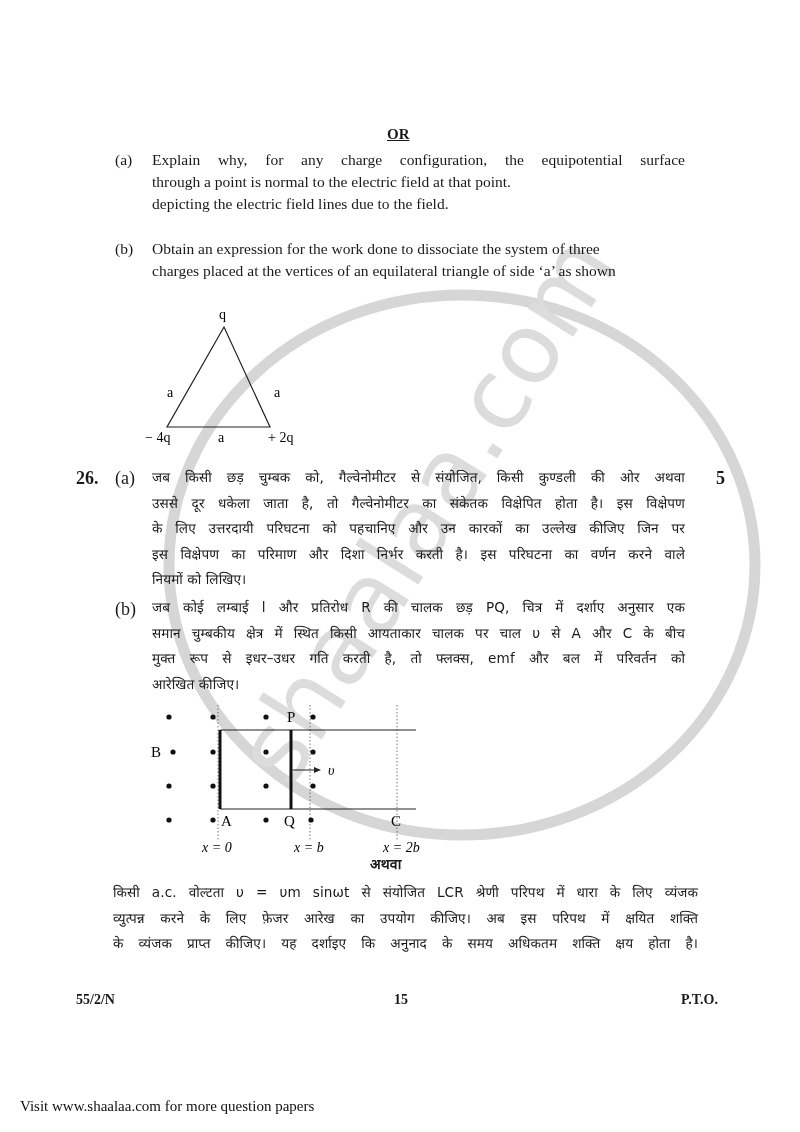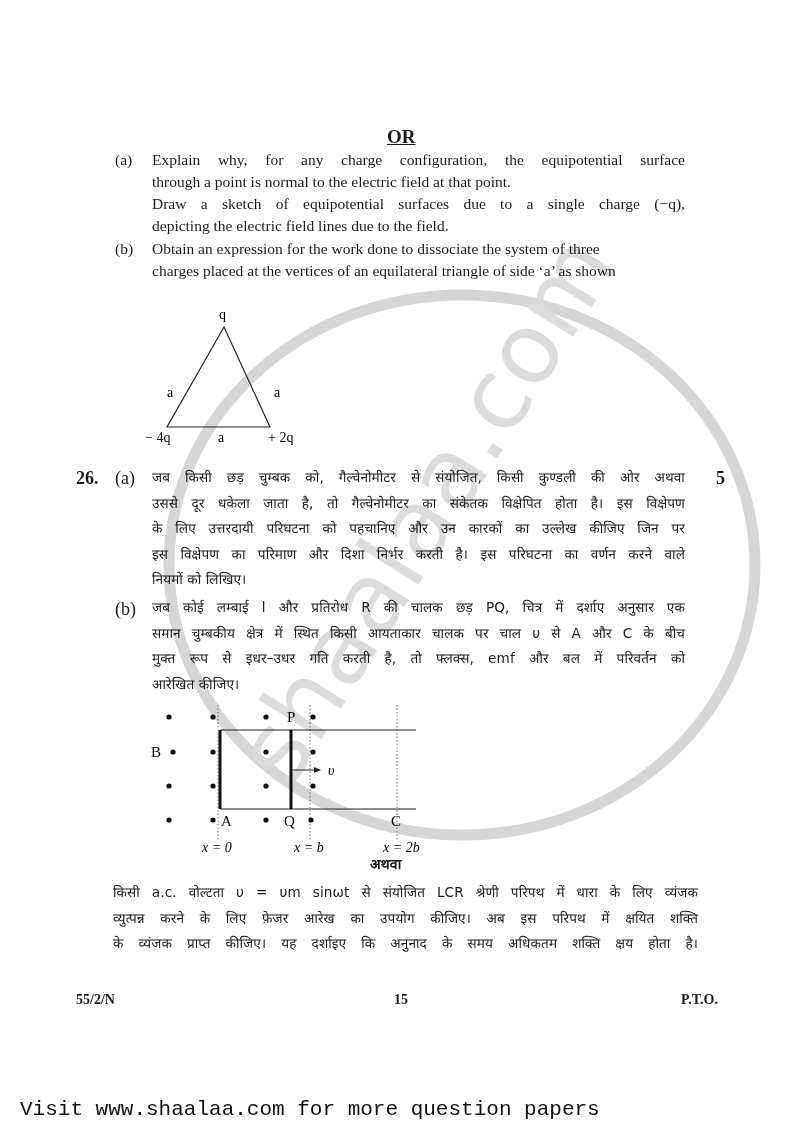--- a/index.html
+++ b/index.html
@@ -3,44 +3,43 @@
 <meta charset="utf-8">
 <style>
   html, body { margin:0; padding:0; background:#ffffff; }
   body { width:800px; height:1132px; position:relative; overflow:hidden;
          font-family:"DejaVu Serif", serif; color:#1a1a1a; }
   .abs { position:absolute; }
   .en { font-family:"Liberation Serif", serif; font-size:15.5px; line-height:22px; }
   .hi { font-family:"DejaVu Sans", sans-serif; font-size:13.6px; line-height:25.5px; letter-spacing:0.1px; }
   .just { text-align:justify; text-align-last:justify; }
   .lastline { text-align:center; text-align-last:left; }
-  .or { font-family:"Liberation Serif", serif; font-weight:bold; font-size:19px;text-decoration:underline; }
+  .or { font-family:"Liberation Serif", serif; font-weight:bold; font-size:15px;text-decoration:underline; }
   .label { font-family:"Liberation Serif", serif; font-size:18px; }
   .bold { font-weight:bold; }
   .diag text { font-family:"Liberation Serif", serif; }
   .footer { font-family:"Liberation Serif", serif; font-weight:bold; font-size:14px; }
-  .visit { font-family:Liberation Mono, monospace; font-size:21px; color:#111; }
+  .visit { font-family:Liberation Serif, serif; font-size:15px; color:#111; }
   .wm { pointer-events:none; }
   .line { display:block; white-space:nowrap; }
 </style>
 </head>
 <body>
 
 <svg class="abs wm" style="left:0;top:0" width="800" height="1132">
   <ellipse cx="462" cy="565" rx="293" ry="270" fill="none" stroke="#d6d6d6" stroke-width="11"></ellipse>
   <text x="0" y="0" transform="translate(290,790) rotate(-58)" font-family="DejaVu Sans, sans-serif" font-size="98" fill="#dcdcdc">shaalaa.com</text>
 </svg>
 
 <div class="abs or" style="left:387px;top:126px;">OR</div>
 
 <div class="abs en" style="left:115px;top:149px;">(a)</div>
 <div class="abs en just" style="left:152px;top:149px;width:533px;">
   <span class="line">Explain why, for any charge configuration, the equipotential surface</span>
   <span class="line lastline" style="text-align-last:left">through a point is normal to the electric field at that point.</span>
-  <span class="line">Draw a sketch of equipotential surfaces due to a single charge (−q),</span>
   <span class="line" style="text-align-last:left">depicting the electric field lines due to the field.</span>
 </div>
 
 <div class="abs en" style="left:115px;top:238px;">(b)</div>
 <div class="abs en" style="left:152px;top:238px;width:533px;">
   <span class="line">Obtain an expression for the work done to dissociate the system of three</span>
   <span class="line">charges placed at the vertices of an equilateral triangle of side ‘a’ as shown</span>
 </div>
 
 <svg class="abs diag" style="left:140px;top:300px" width="190" height="150">

